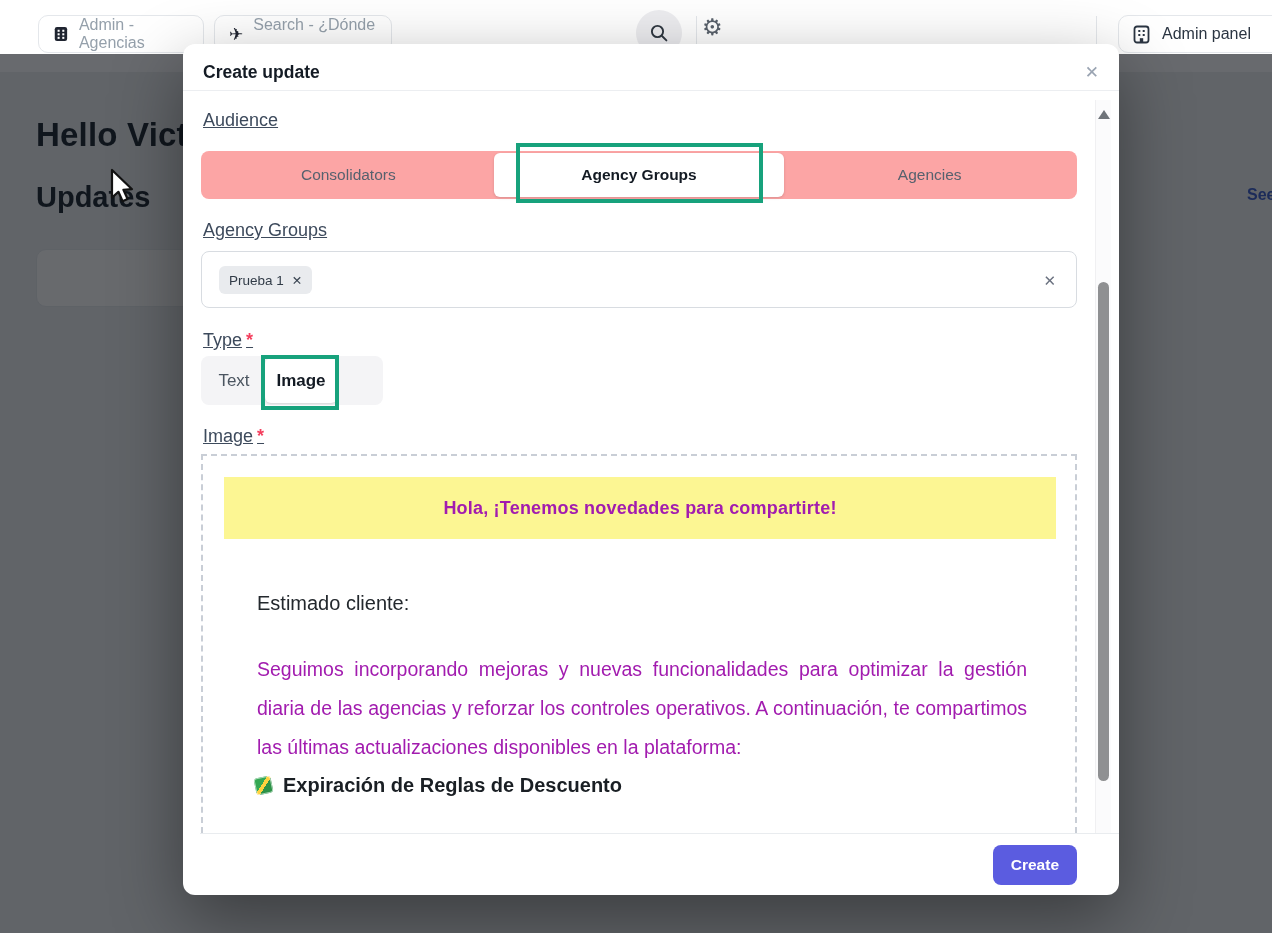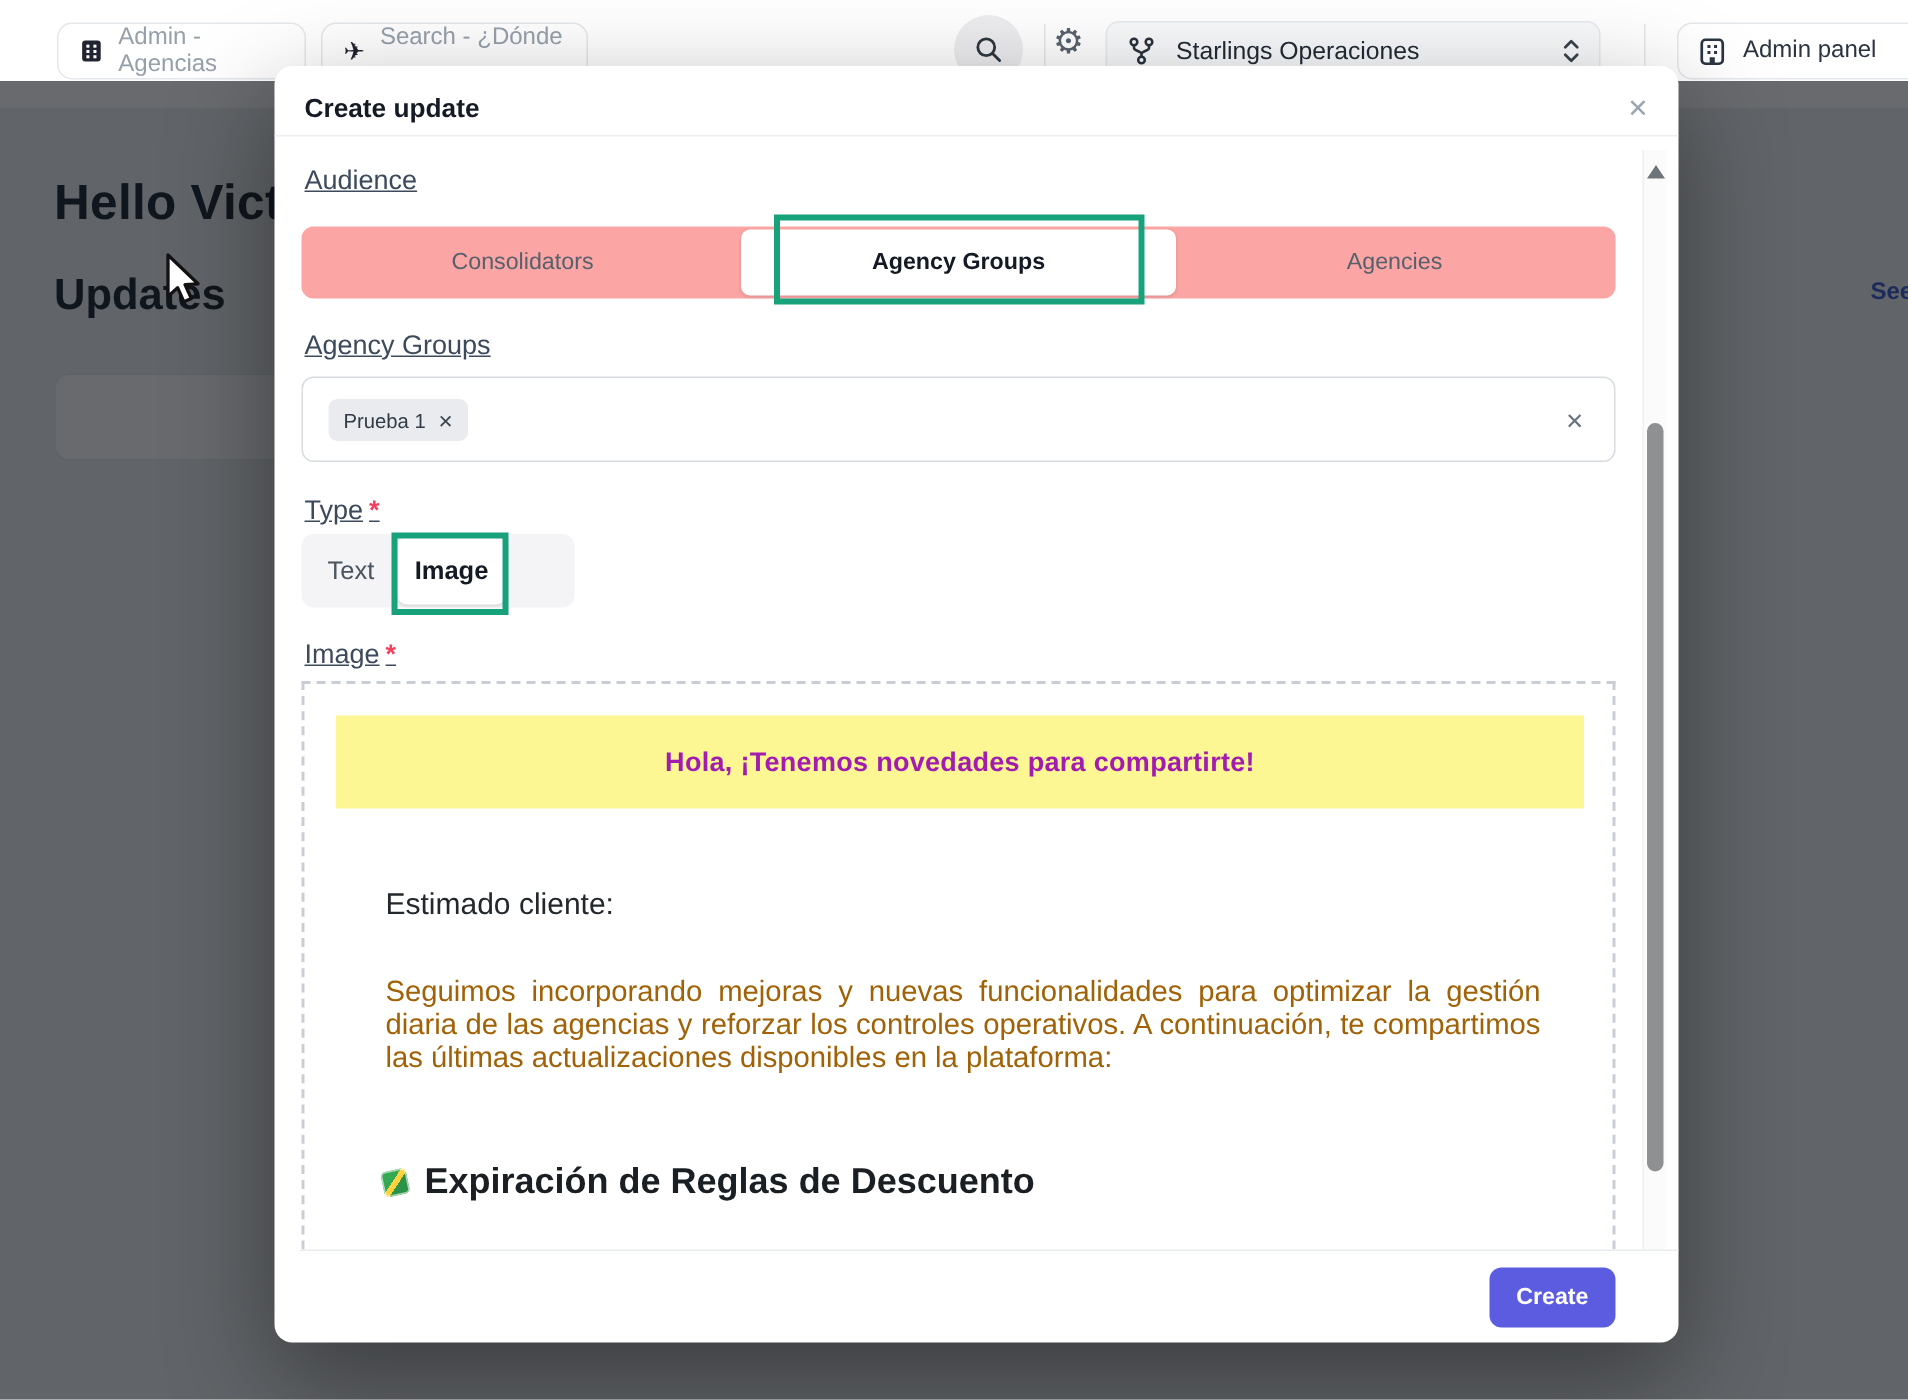--- a/index.html
+++ b/index.html
@@ -73,24 +73,24 @@
                   color:#4b5560; border-radius:6px; cursor:pointer; }
   .toggle .t1 { width:62px; }
   .toggle .t2 { width:72px; background:#fff; color:#131a23; font-weight:600; box-shadow:0 1px 3px rgba(0,0,0,.14); }
 
   .dashed { position:absolute; left:18px; top:354px; width:876px; height:500px;
             border:2px dashed #c9ced6; background:#fff; }
   .banner { position:absolute; left:21px; top:21px; width:832px; height:62px; background:#fcf693;
             display:flex; align-items:center; justify-content:center; }
   .banner span { font-size:18px; font-weight:700; color:#a21caf; letter-spacing:.2px; }
   .greeting { position:absolute; left:54px; top:136px; font-size:20px; color:#23282d; }
-  .para { position:absolute; left:54px; top:194px; width:770px; font-size:19.5px; line-height:22px;
-          color:#a16207; text-align:justify; }
+  .para { position:absolute; left:54px; top:194px; width:770px; font-size:19.5px; line-height:39px;
+          color:#a21caf; text-align:justify; }
   .sect { position:absolute; left:52px; top:318px; display:flex; align-items:center; gap:11px; }
-  .sect b { font-size:24px; font-weight:700; color:#1a1f24; }
+  .sect b { font-size:20px; font-weight:700; color:#1a1f24; }
   .tag-ico { width:17px; height:17px; border-radius:3px; transform:rotate(-12deg);
              background:linear-gradient(135deg,#34a853 0 42%, #ffd23e 42% 58%, #2c9247 58% 100%);
              box-shadow:0 0 0 1px rgba(255,255,255,.6) inset; }
 
   
   .sb-track { position:absolute; right:8px; top:56px; bottom:62px; width:16px; background:#fbfbfc;
               border-left:1px solid #f0f0f2; }
   .sb-up { position:absolute; top:10px; left:2px; width:0; height:0;
            border-left:6px solid transparent; border-right:6px solid transparent;
            border-bottom:9px solid #6f747a; cursor:pointer; }
@@ -128,33 +128,20 @@
 
   <div class="search-circle">
     <svg class="iconsvg" width="20" height="20" viewBox="0 0 20 20">
         <circle cx="8.5" cy="8.5" r="5.6" fill="none" stroke="#2f3740" stroke-width="1.9"></circle>
         <line x1="13" y1="13" x2="17.4" y2="17.4" stroke="#2f3740" stroke-width="1.9" stroke-linecap="round"></line>
       </svg>
   </div>
   <div class="vdiv vdiv1"></div>
   <div class="gear">⚙</div>
 
-  <div class="org-select">
-    <svg class="iconsvg" width="18" height="20" viewBox="0 0 18 20">
-        <circle cx="4" cy="4" r="2.2" fill="none" stroke="#2a323d" stroke-width="1.7"></circle>
-        <circle cx="14" cy="4" r="2.2" fill="none" stroke="#2a323d" stroke-width="1.7"></circle>
-        <circle cx="9" cy="16" r="2.2" fill="none" stroke="#2a323d" stroke-width="1.7"></circle>
-        <path d="M4 6.2 V8 C4 10 9 10 9 12 V13.8 M14 6.2 V8 C14 10 9 10 9 12" fill="none" stroke="#2a323d" stroke-width="1.7"></path>
-      </svg>
-    <span class="grow">Starlings Operaciones</span>
-    <svg class="iconsvg" width="13" height="18" viewBox="0 0 13 18">
-        <path d="M2.5 6.5 L6.5 2.5 L10.5 6.5" fill="none" stroke="#3a424d" stroke-width="1.8" stroke-linecap="round" stroke-linejoin="round"></path>
-        <path d="M2.5 11.5 L6.5 15.5 L10.5 11.5" fill="none" stroke="#3a424d" stroke-width="1.8" stroke-linecap="round" stroke-linejoin="round"></path>
-      </svg>
-  </div>
   <div class="vdiv vdiv2"></div>
 
   <div class="admin-tab">
     <svg class="iconsvg" width="17" height="19" viewBox="0 0 17 19">
         <rect x="1.5" y="1.5" width="14" height="16" rx="2.5" fill="none" stroke="#2b3542" stroke-width="1.8"></rect>
         <rect x="5.3" y="5" width="2" height="2" fill="#2b3542"></rect>
         <rect x="9.7" y="5" width="2" height="2" fill="#2b3542"></rect>
         <rect x="5.3" y="9" width="2" height="2" fill="#2b3542"></rect>
         <rect x="9.7" y="9" width="2" height="2" fill="#2b3542"></rect>
         <rect x="6.8" y="13.2" width="3.4" height="4.3" fill="#2b3542"></rect>

